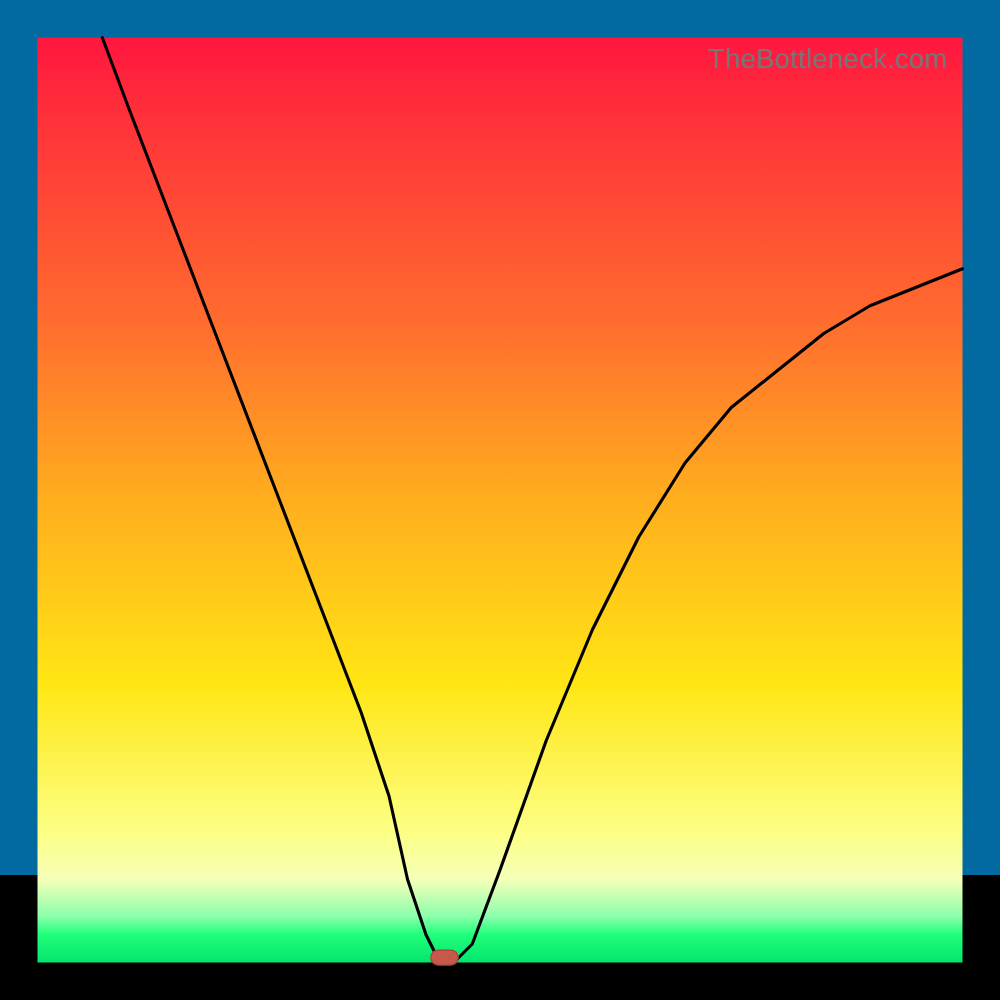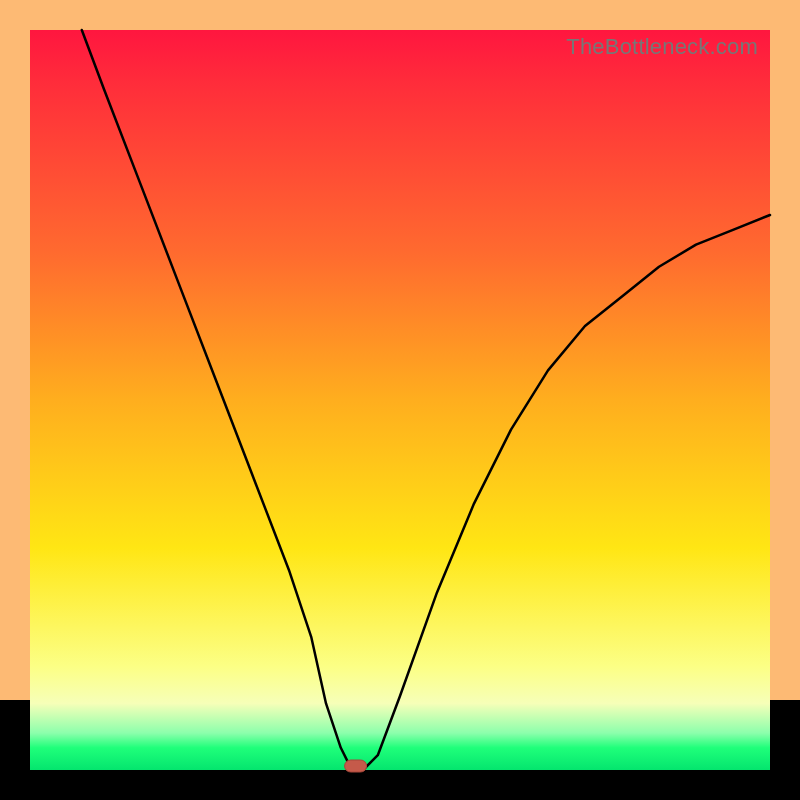--- a/index.html
+++ b/index.html
@@ -8,21 +8,21 @@
     width: 800px;
     height: 800px;
     overflow: hidden;
     background: #000;
     font-family: Arial, Helvetica, sans-serif;
   }
   .frame {
     position: relative;
     width: 800px;
     height: 700px;
-    background: #fdba74;
+    background: #0369a1;
     text-align: center;
   }
   .plot-area {
     position: absolute;
     left: 30px;
     top: 30px;
     width: 740px;
     height: 740px;
     
     background: linear-gradient(

